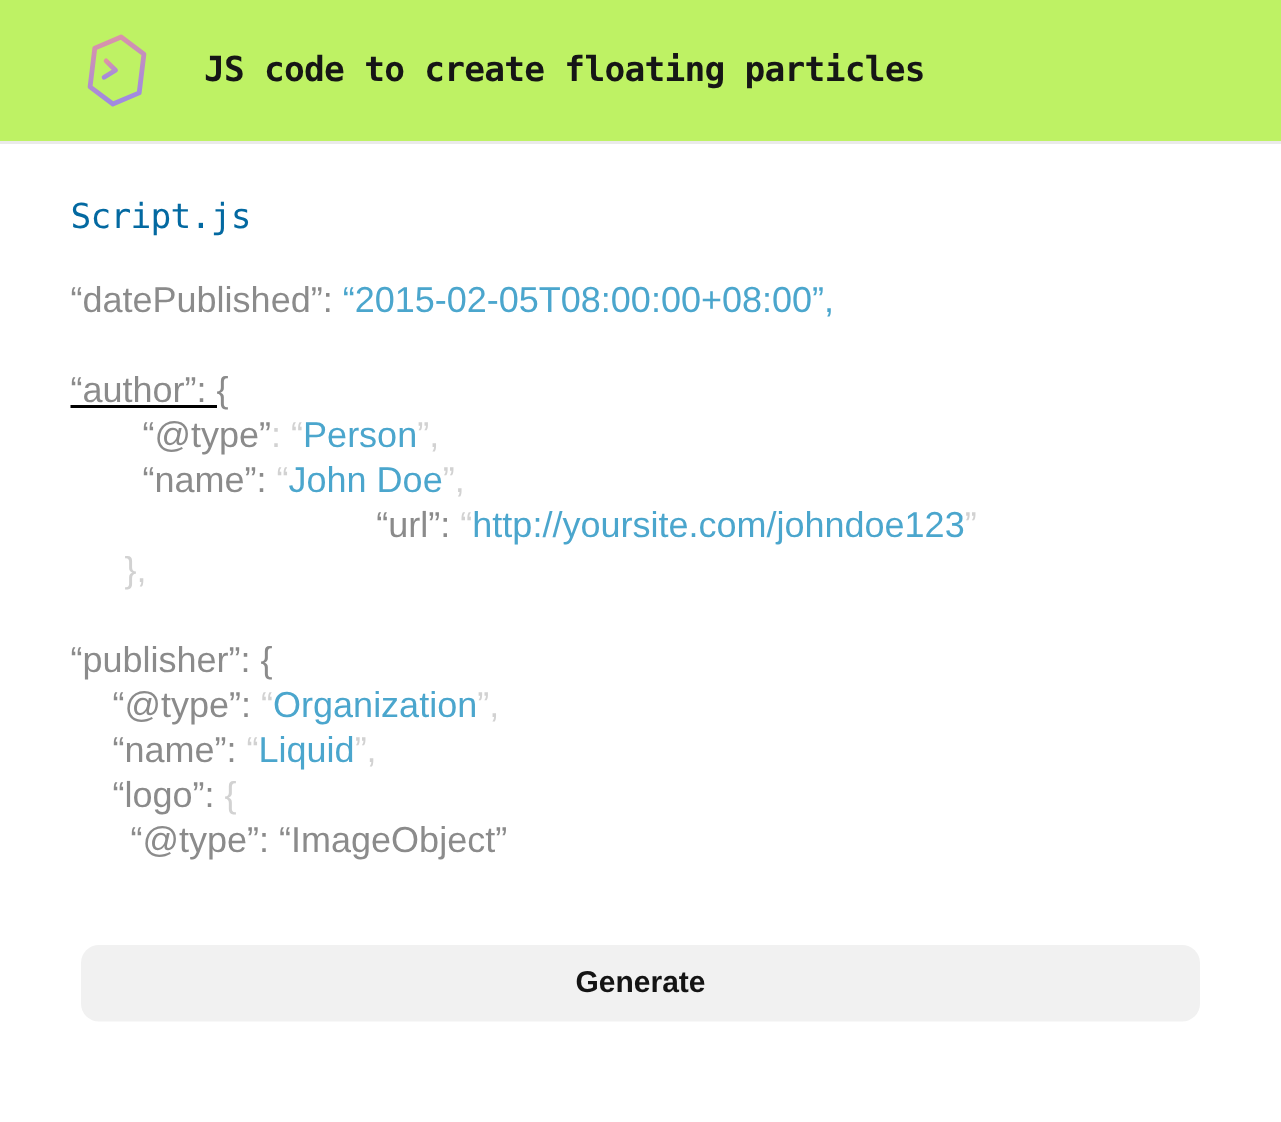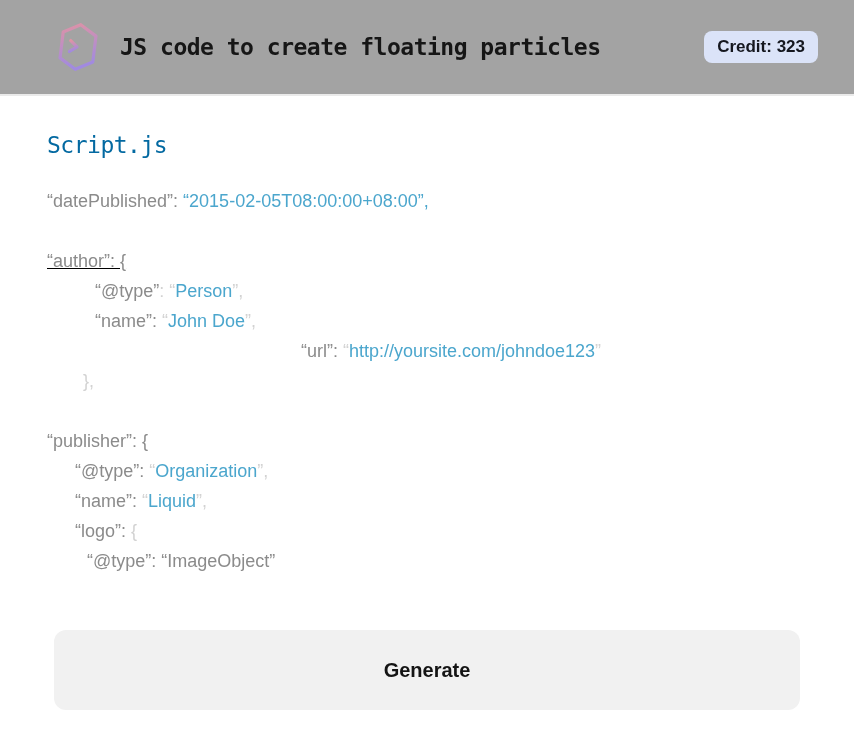--- a/index.html
+++ b/index.html
@@ -11,21 +11,22 @@
     overflow: hidden;
     position: relative;
   }
   
   .header {
     height: 96px;
     display: flex;
     align-items: center;
     padding: 0 36px 0 56px;
     border-bottom: 2px solid #eaeaea;
-    background: #a3a3a3;
+    background: #bef264;
+    gap: 16px;
   }
   .logo {
     width: 44px; height: 52px;
     flex: 0 0 auto;
     display: flex; align-items: center; justify-content: center;
   }
   .logo svg { transform: rotate(7deg); }
   .title {
     margin-left: 20px;
     font-family: "DejaVu Sans Mono", "Liberation Mono", monospace;
@@ -49,33 +50,33 @@
   .content { padding: 0 47px; }
   .script-filename {
     margin-top: 36px;
     font-family: "DejaVu Sans Mono", "Liberation Mono", monospace;
     font-size: 23px;
     color: #0369a1;
     letter-spacing: -0.5px;
   }
   .code-block {
     margin-top: 28px;
-    font-size: 18px;
+    font-size: 24px;
     line-height: 30px;
   }
   .code-line { white-space: pre; }
   .seg-k { color: #8b8b8b; }
   .seg-l { color: #d2d2d2; }
   .seg-v { color: #4ba6cd; }
   
   .button-row { padding: 0 54px 0 54px; margin-top: 54px; }
   .generate-button {
     display: block;
     width: 100%;
-    height: 80px;
+    height: 51px;
     border: none;
     border-radius: 12px;
     background: #f1f1f1;
     color: #141414;
     font-family: "Liberation Sans", sans-serif;
     font-weight: bold;
     font-size: 20px;
     cursor: pointer;
   }
 </style>
@@ -91,21 +92,20 @@
           <stop offset="1" stop-color="#a18ae0"></stop>
         </linearGradient>
       </defs>
       <path d="M22 3.5 L38.5 13 V39 L22 48.5 L5.5 39 V13 Z" fill="none" stroke="url(#logoGrad)" stroke-width="3.2" stroke-linejoin="round"></path>
       <path d="M14 20.5 L21 26 L14 31.5" fill="none" stroke="url(#logoGrad)" stroke-width="3.2" stroke-linecap="round" stroke-linejoin="round"></path>
       <path d="M24.5 33.5 H31.5" fill="none" stroke="url(#logoGrad)" stroke-width="3.2" stroke-linecap="round"></path>
     </svg>
   </div>
   <div class="title">JS code to create floating particles</div>
   <div class="spacer"></div>
-  <div class="credit-badge">Credit: 323</div>
 </div>
 
 <div class="content">
   <div class="script-filename">Script.js</div>
   <div class="code-block">
       <div class="code-line" style="padding-left: 0px;"><span class="seg-k">“datePublished”: </span><span class="seg-v">“2015-02-05T08:00:00+08:00”,</span></div>
       <div class="code-line">&nbsp;</div>
       <div class="code-line" style="padding-left: 0px; text-decoration: underline;"><span class="seg-k">“author”: {</span></div>
       <div class="code-line" style="padding-left: 48px;"><span class="seg-k">“@type”</span><span class="seg-l">: </span><span class="seg-l">“</span><span class="seg-v">Person</span><span class="seg-l">”,</span></div>
       <div class="code-line" style="padding-left: 48px;"><span class="seg-k">“name”: </span><span class="seg-l">“</span><span class="seg-v">John Doe</span><span class="seg-l">”,</span></div>

